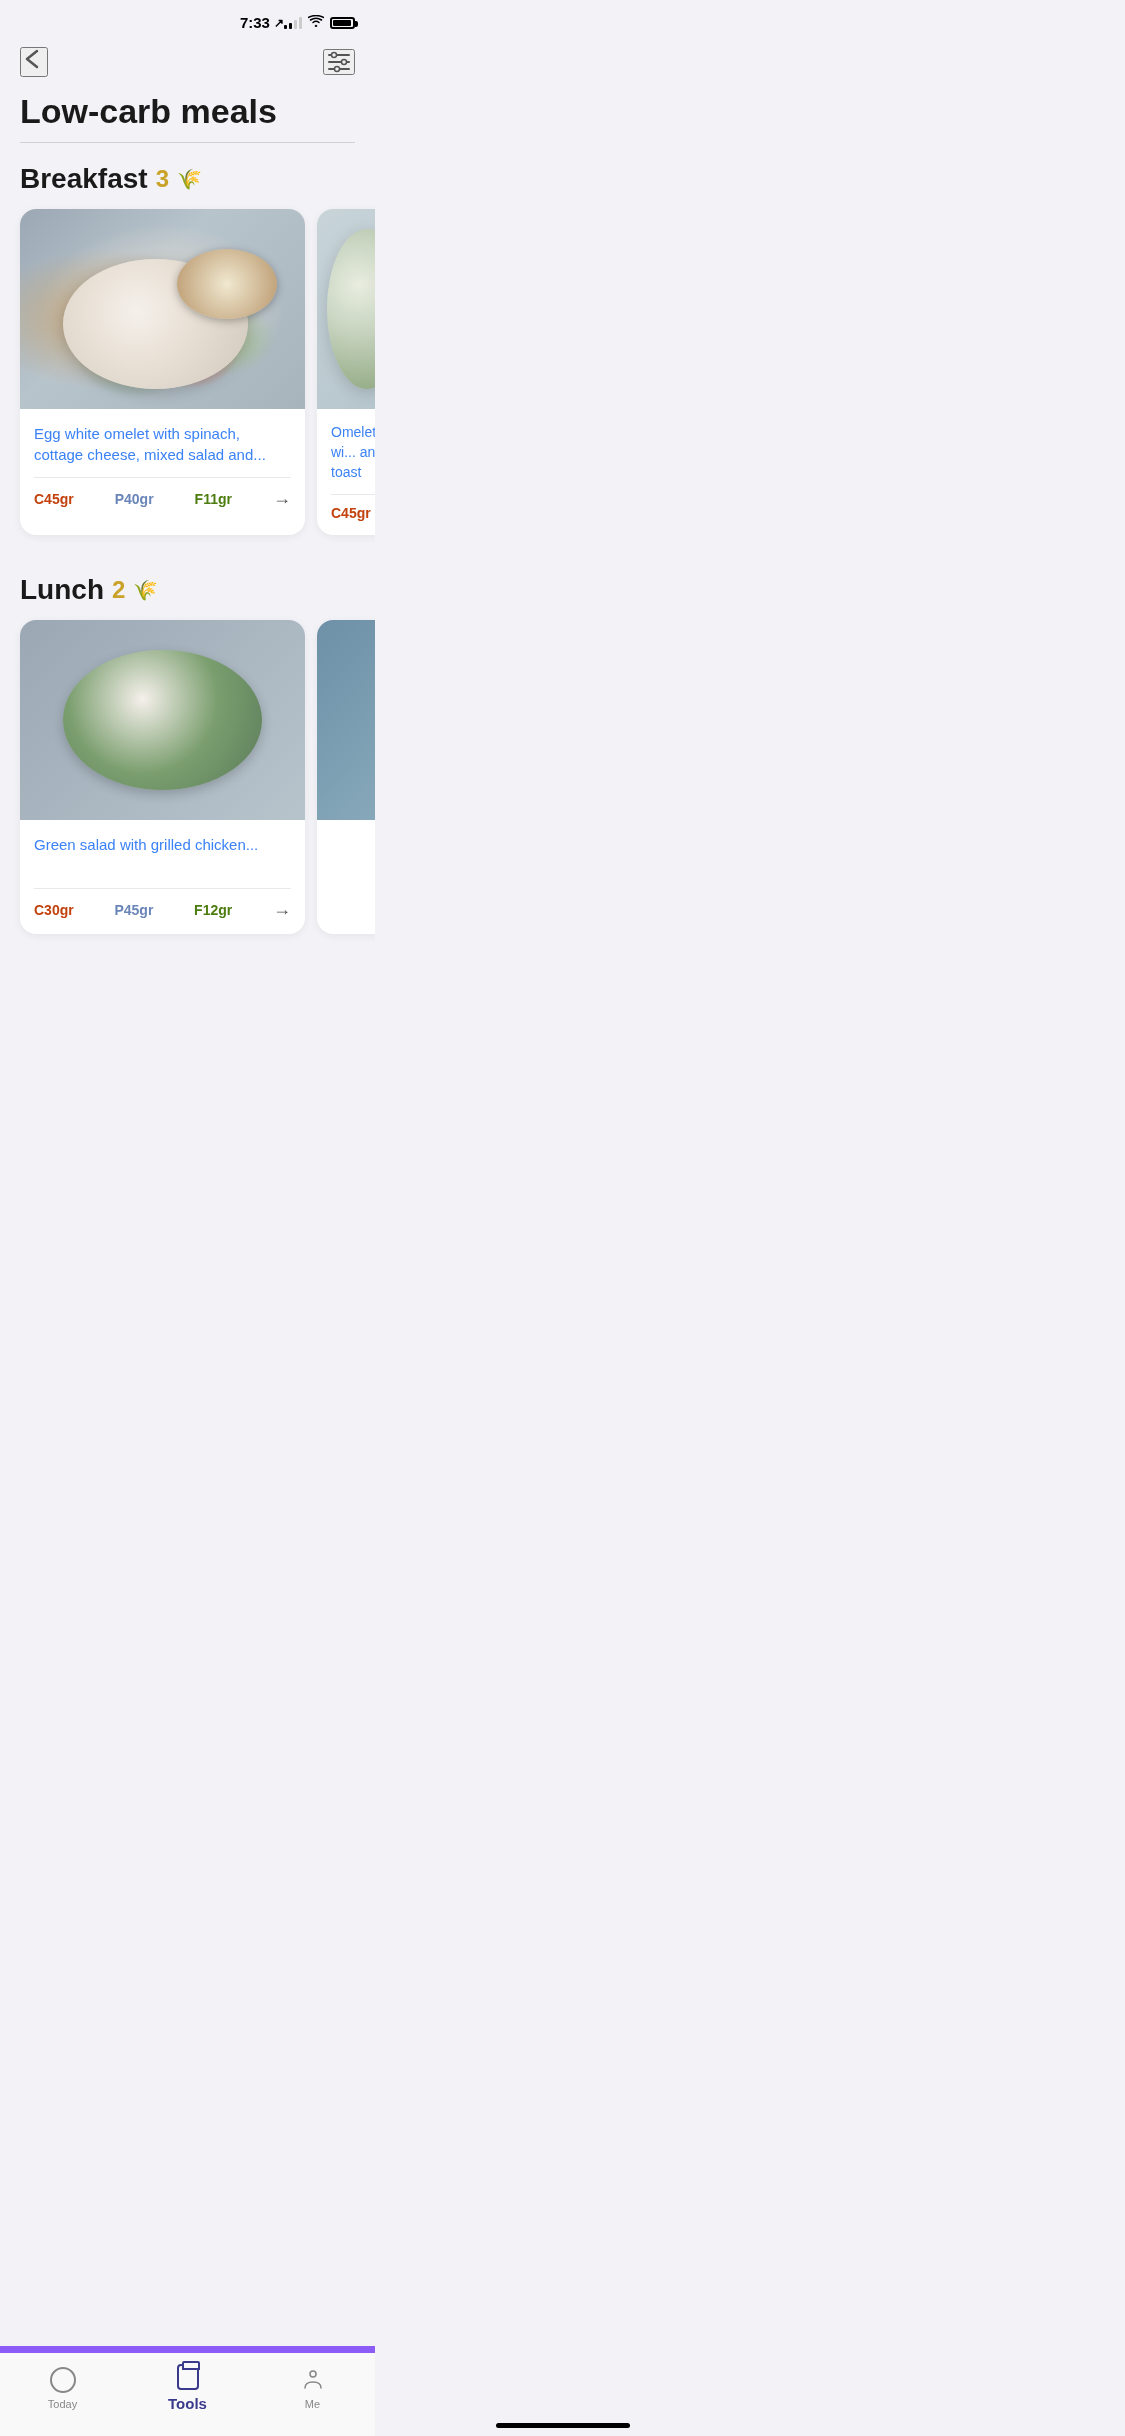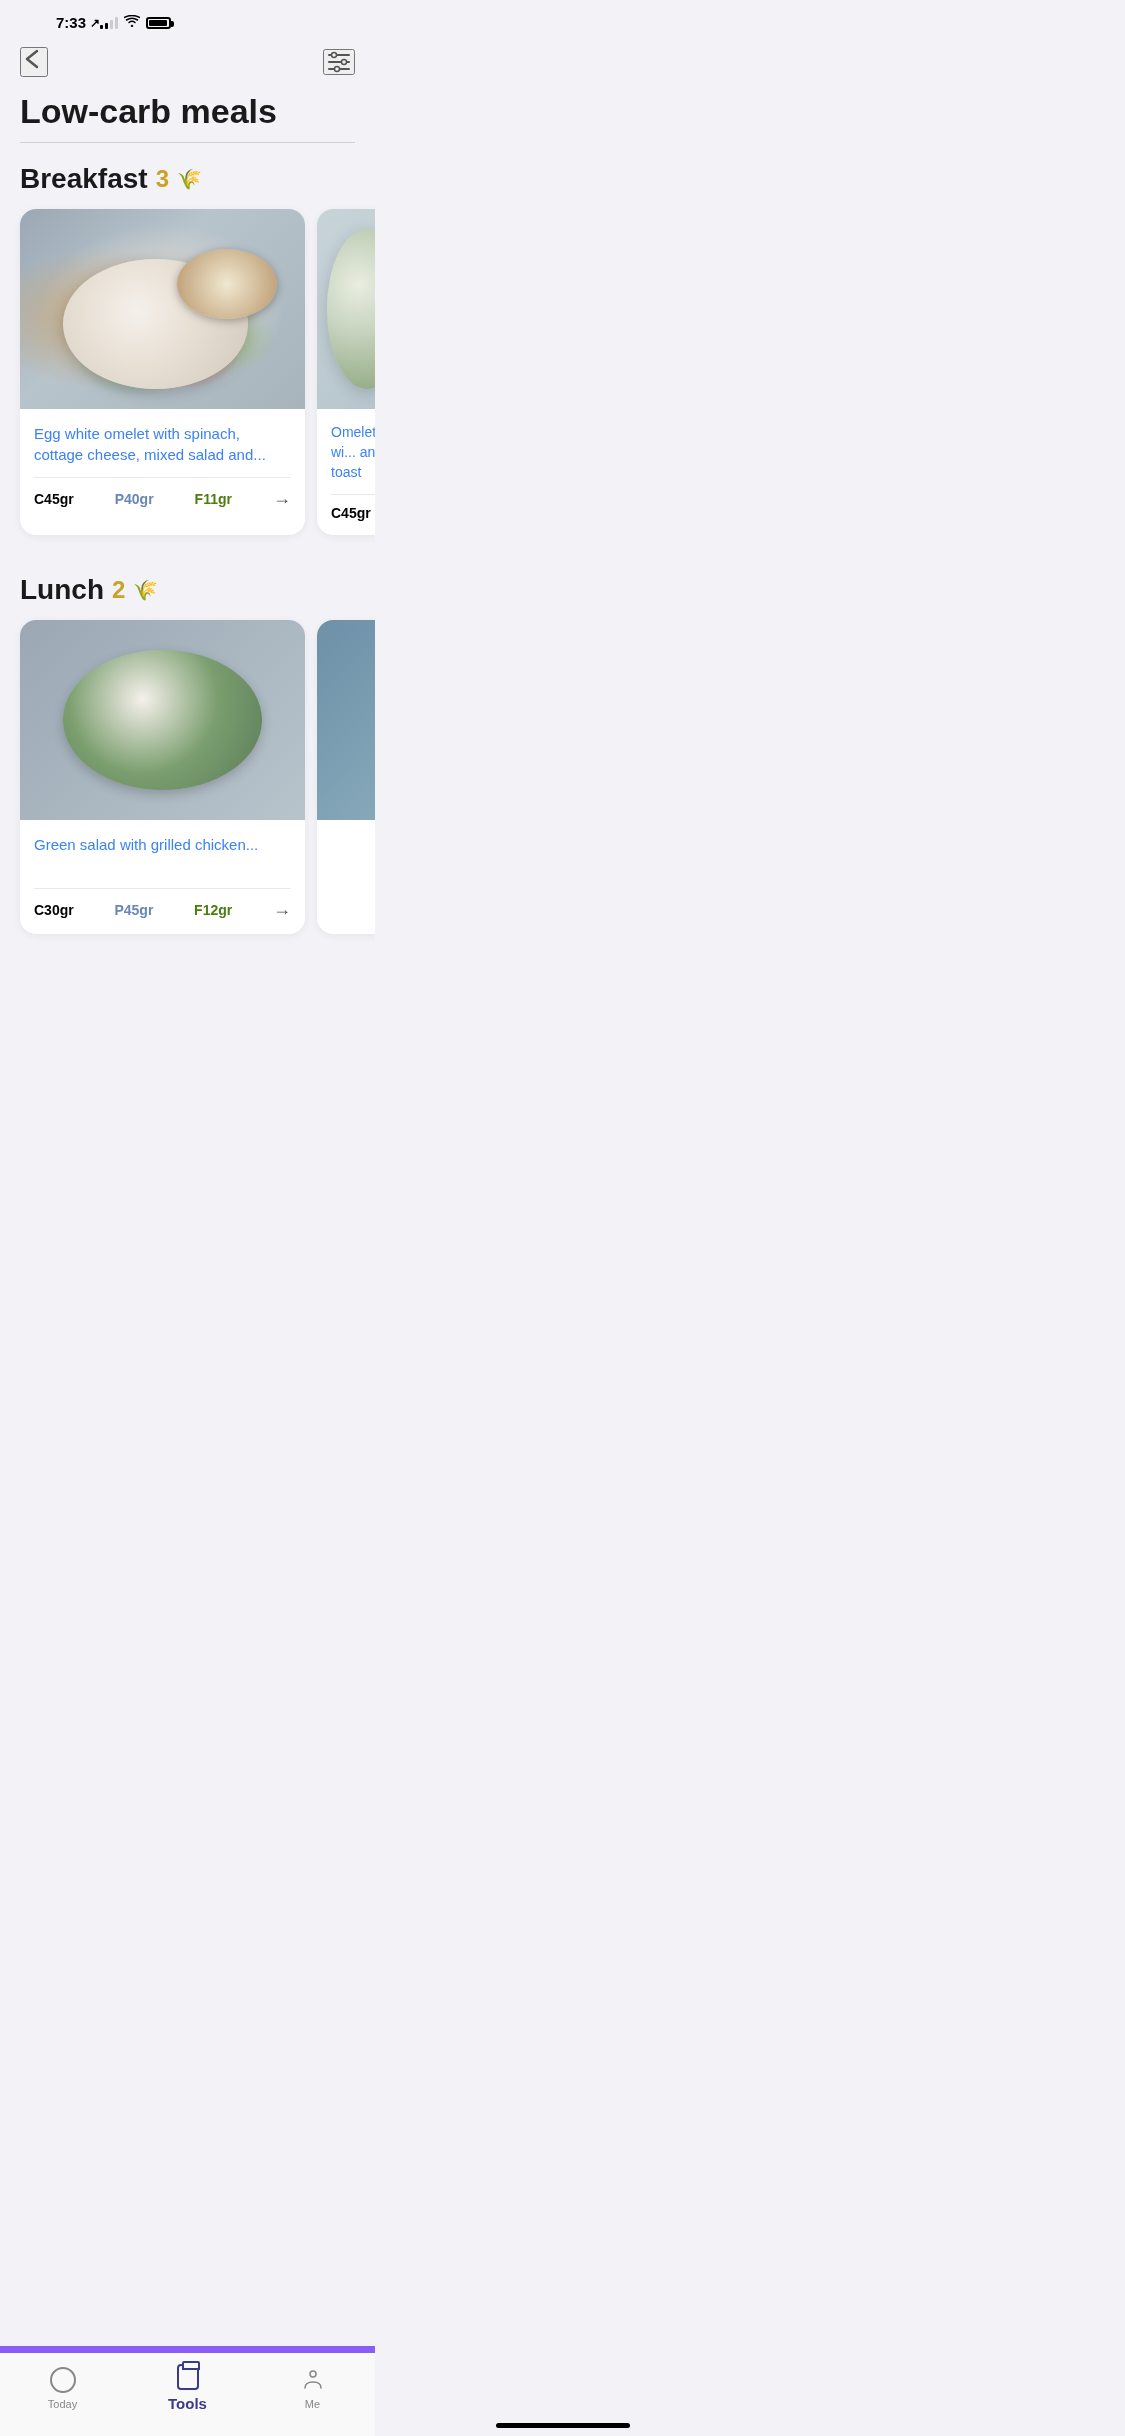--- a/index.html
+++ b/index.html
@@ -10,25 +10,24 @@
       background: #f2f2f7;
       width: 375px;
       min-height: 812px;
       overflow-x: hidden;
       position: relative;
     }
 
     
     .status-bar {
       display: flex;
-      justify-content: flex-start;
+      justify-content: flex-end;
       align-items: center;
       padding: 14px 20px 8px 20px;
       background: #f2f2f7;
-      margin-left: 36px;
     }
     .status-time {
       font-size: 15px;
       font-weight: 600;
       color: #000;
       display: flex;
       align-items: center;
       gap: 4px;
     }
     .status-icons {
@@ -284,21 +283,21 @@
       display: flex;
       align-items: center;
       justify-content: space-between;
     }
 
     .macro-item {
       font-size: 14px;
       font-weight: 600;
     }
 
-    .macro-c { color: #000000; }
+    .macro-c { color: #c2410c; }
     .macro-p { color: #6a85b8; }
     .macro-f { color: #4d7c0f; text-align: right; }
 
     .arrow-btn {
       font-size: 18px;
       color: #555;
     }
 
     
     .section-wrapper {

